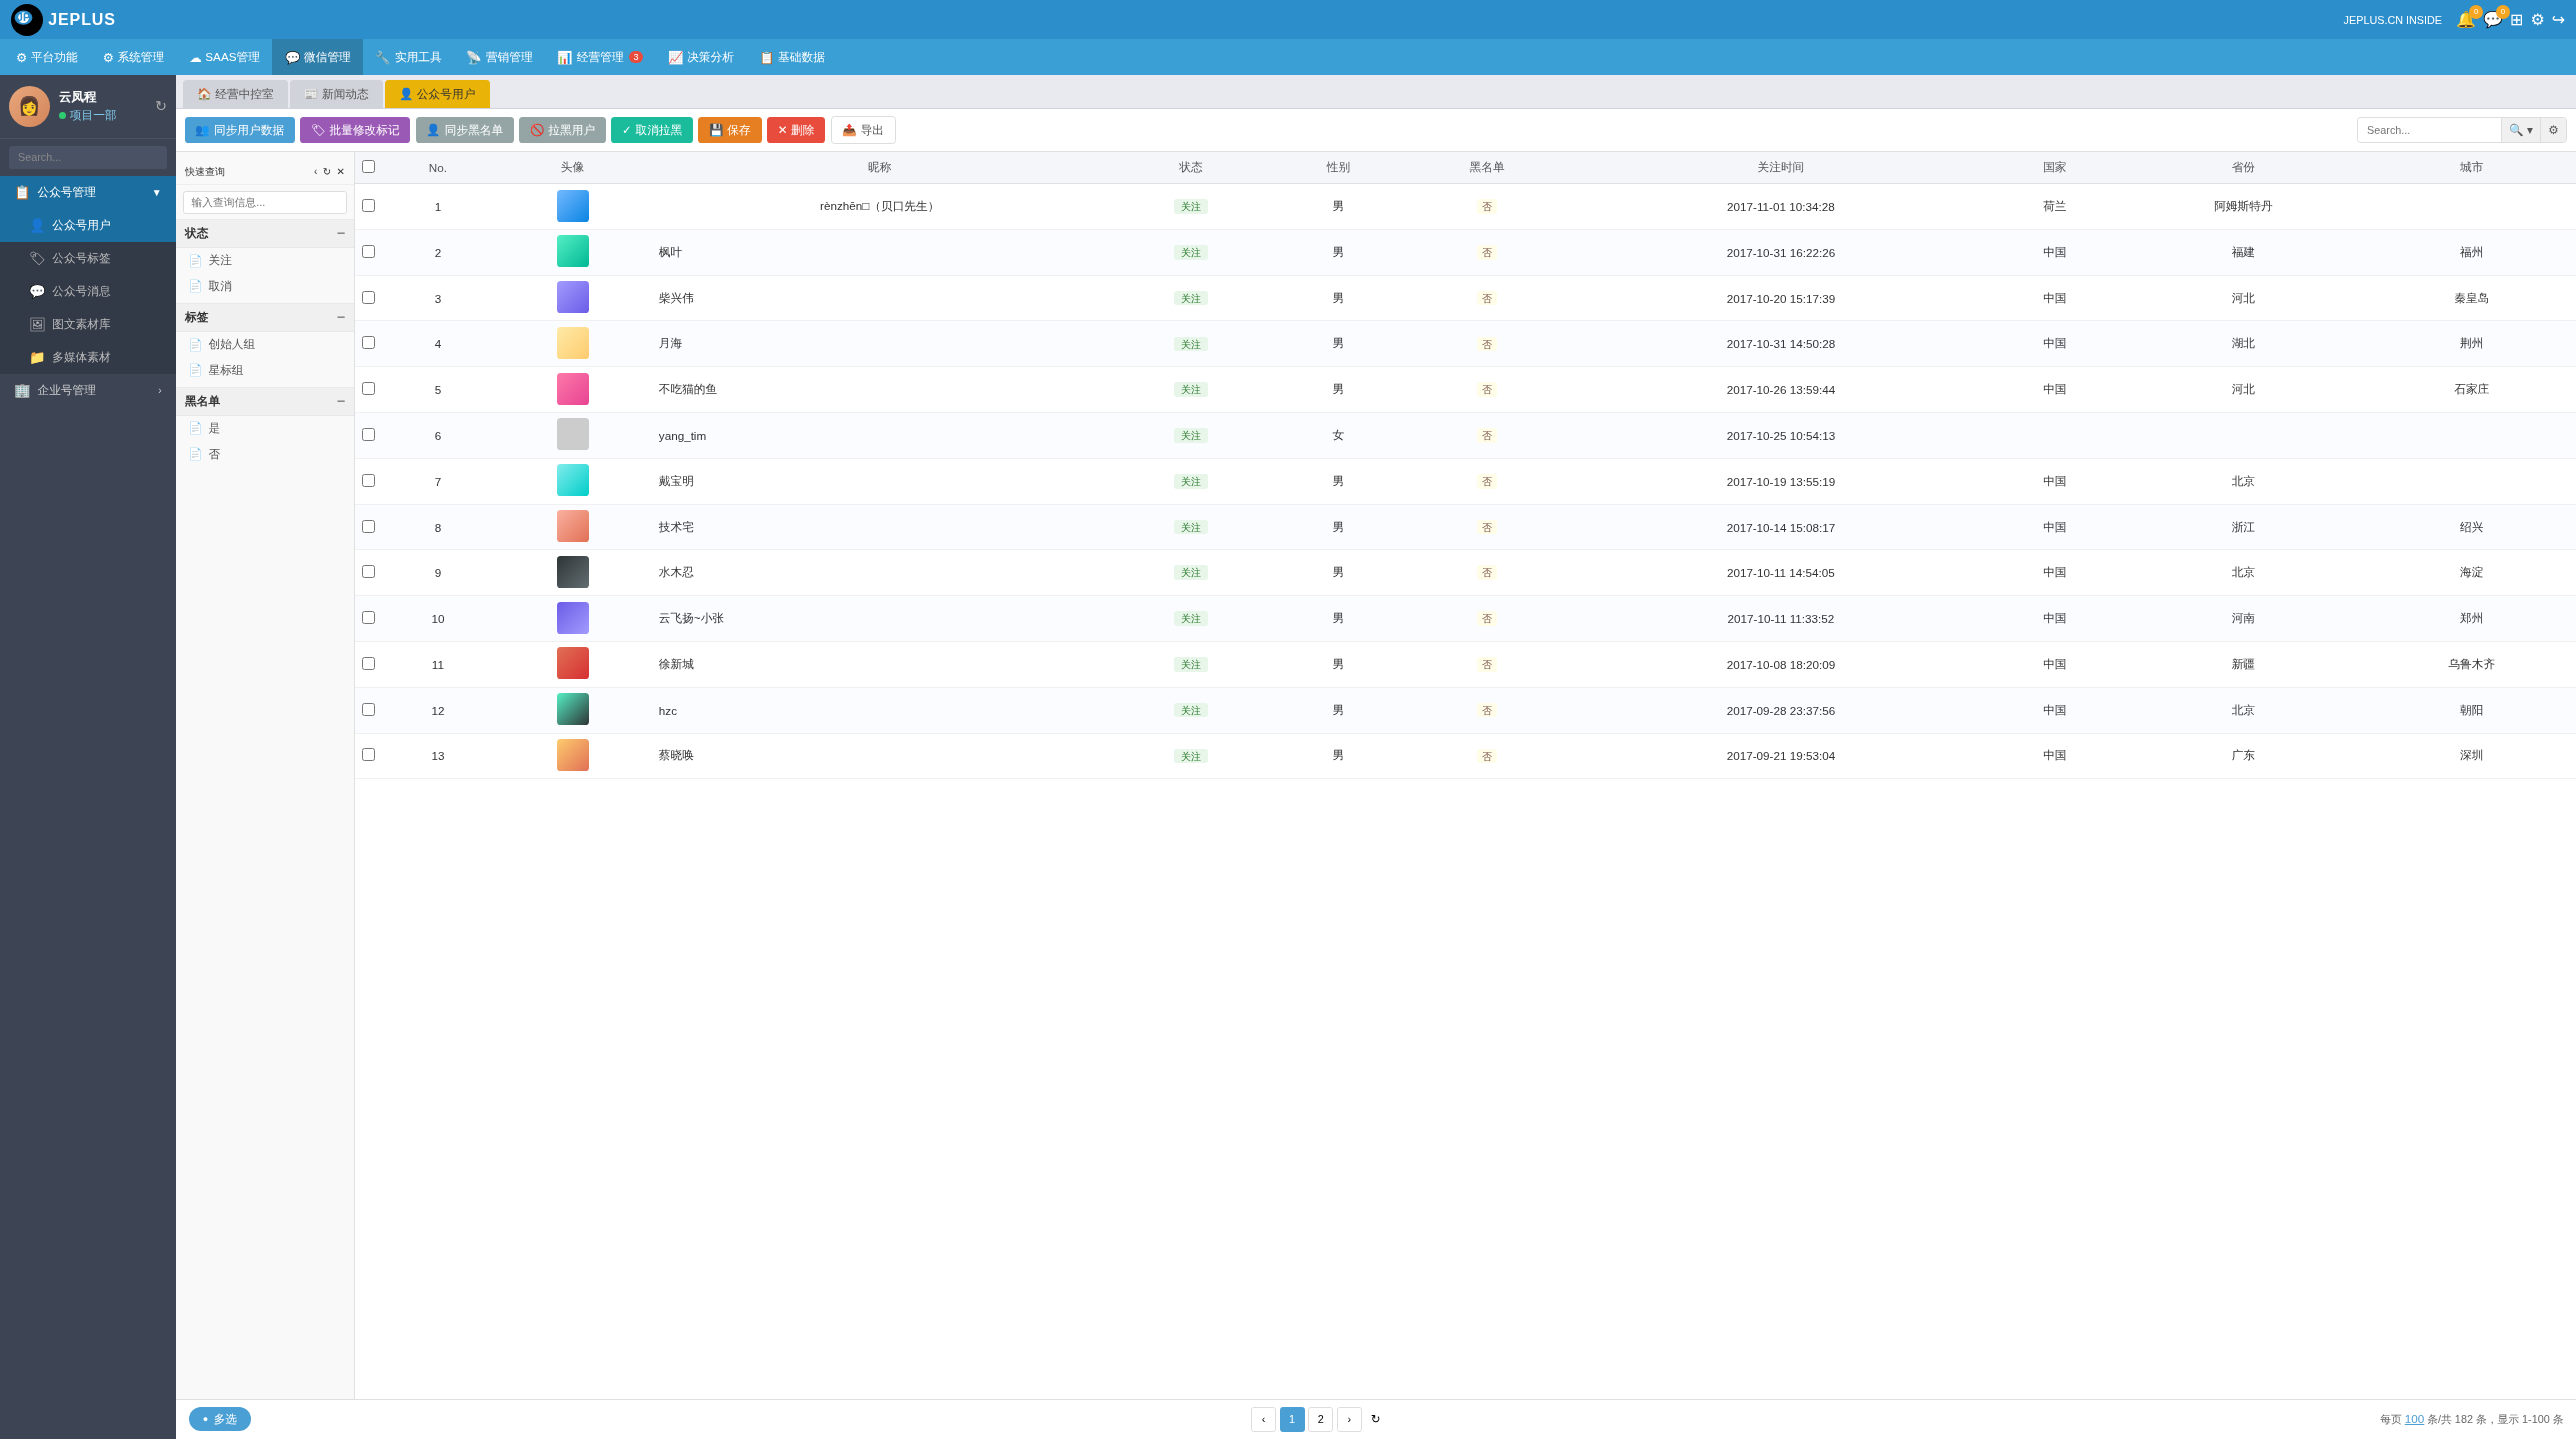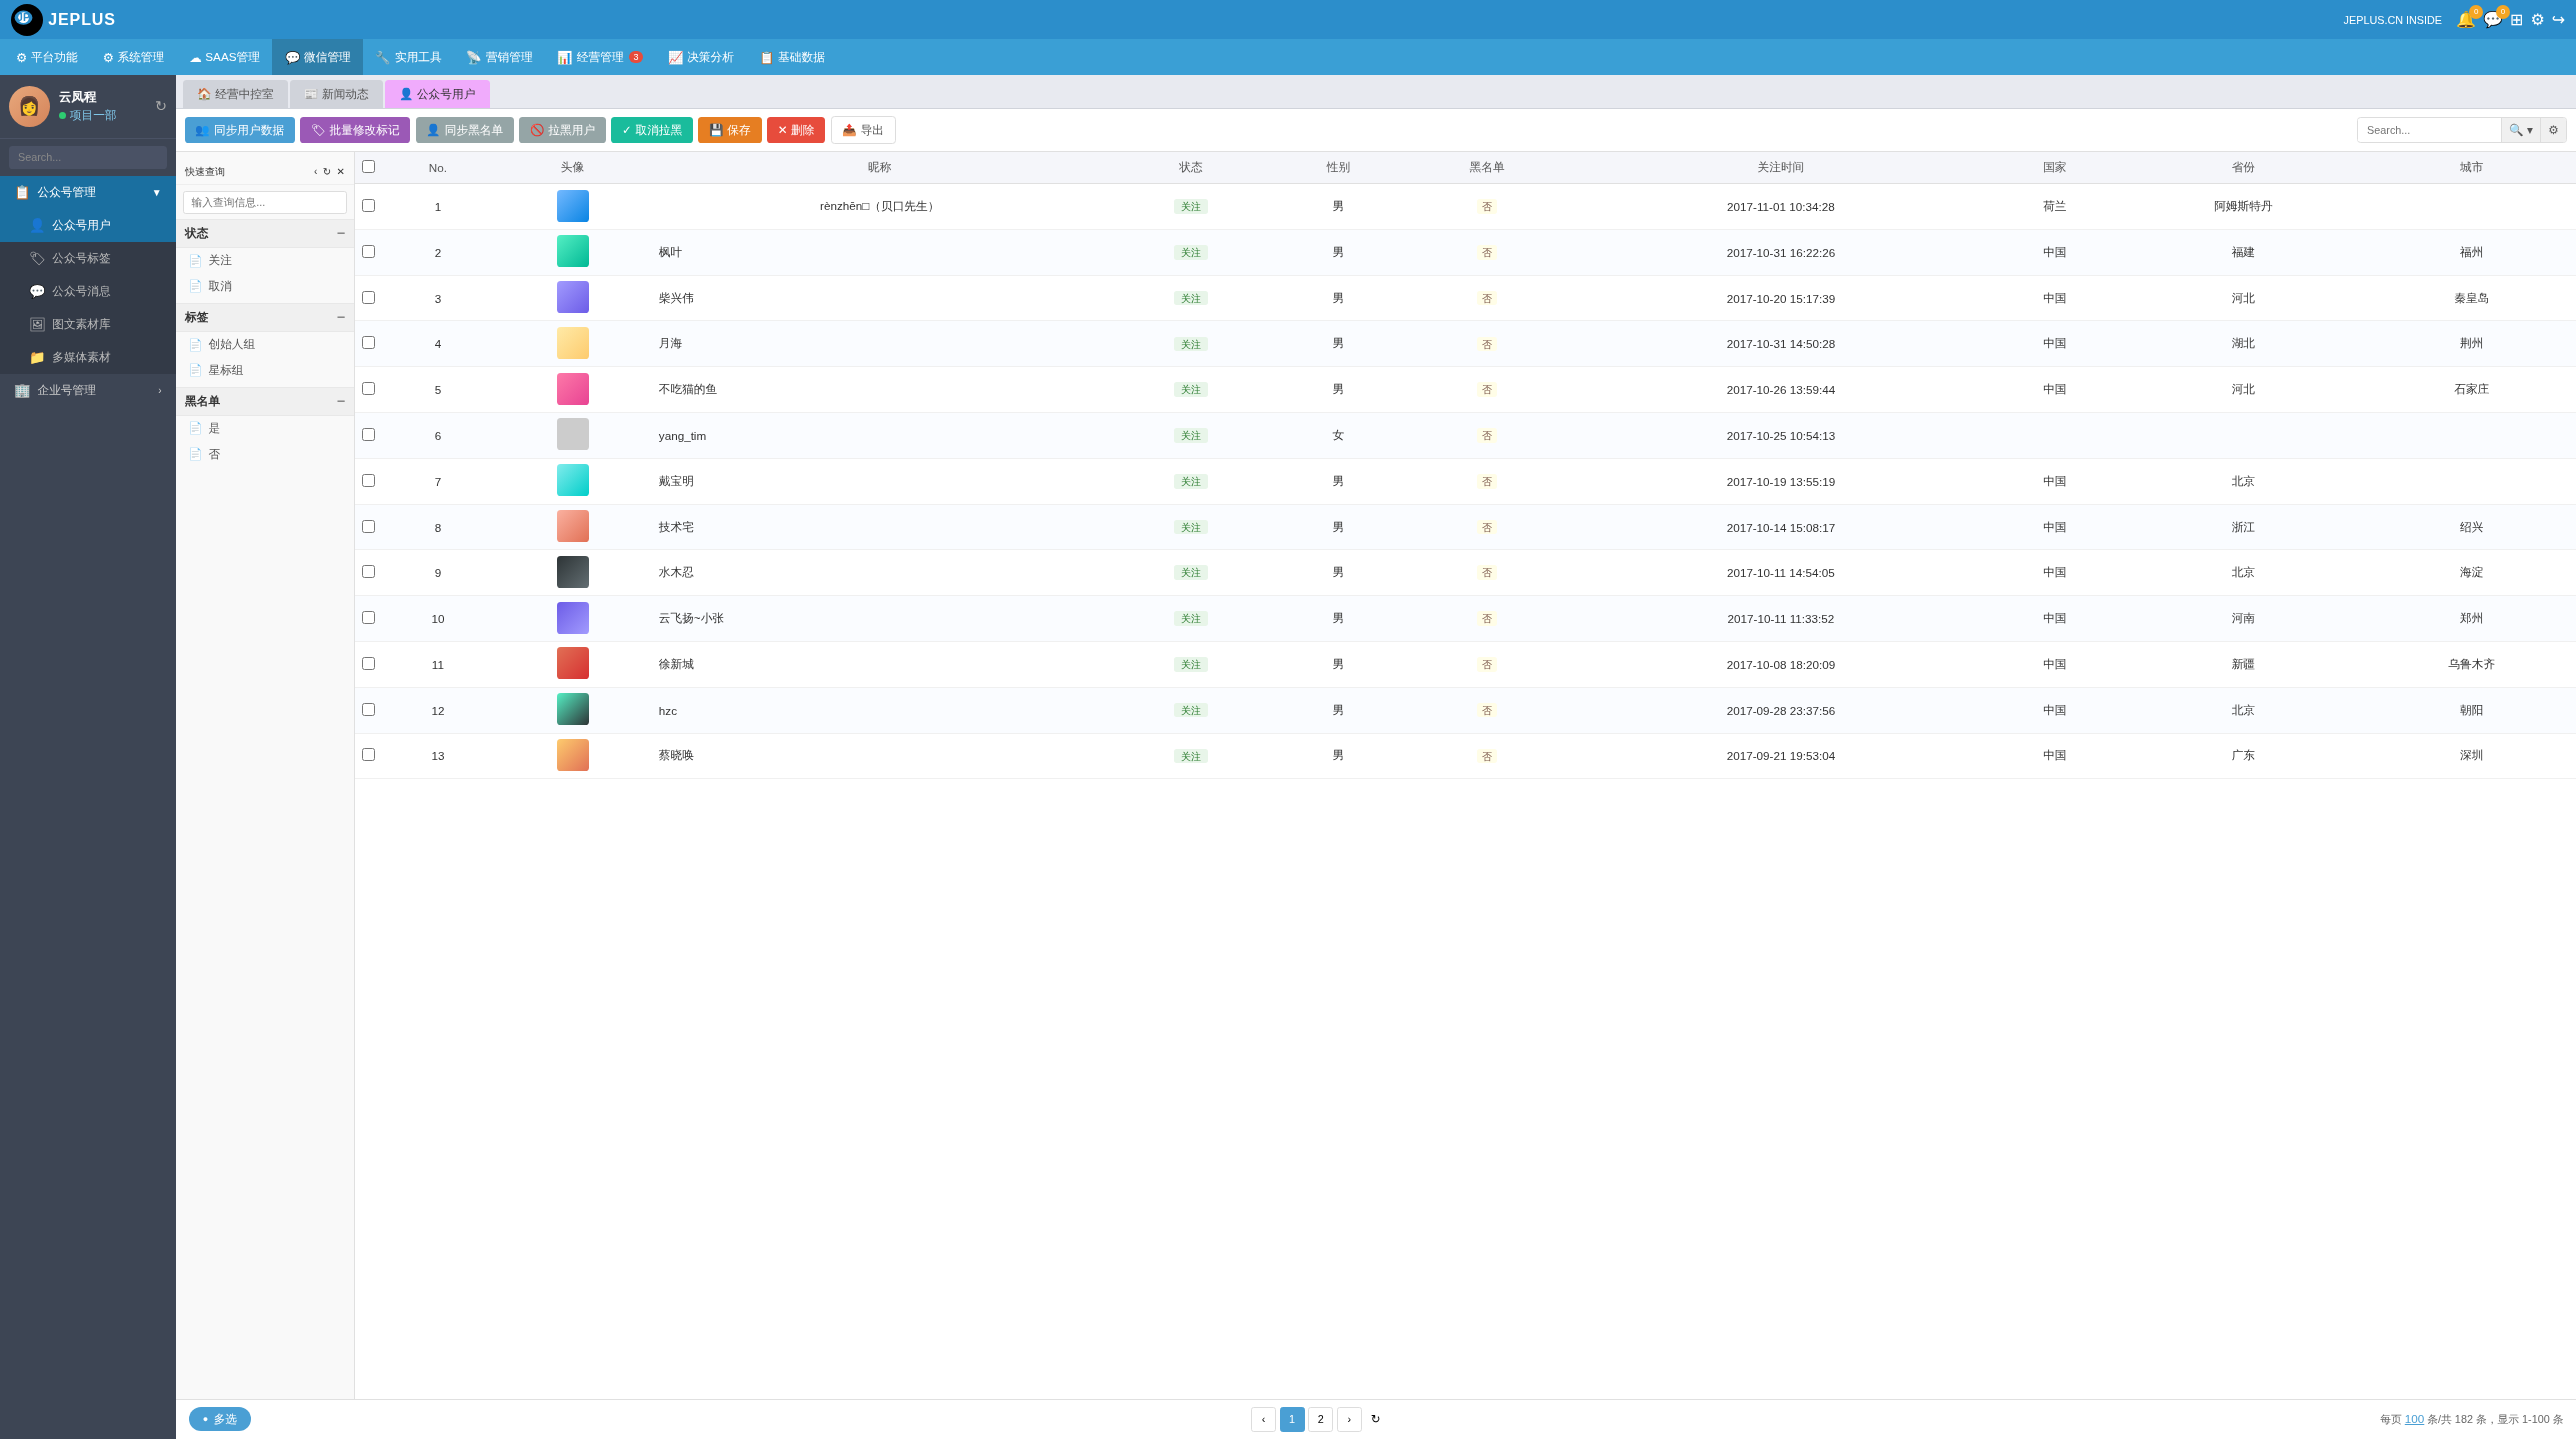--- a/index.html
+++ b/index.html
@@ -92,21 +92,21 @@
     
     .page-tabs {
       background: #e8eaf0; border-bottom: 0.9px solid #d0d3da;
       display: flex; align-items: flex-end; padding: 0 7.2px; padding-top: 5.4px;
     }
     .tab {
       padding: 6.3px 14.3px; cursor: pointer; font-size: 11.7px;
       border-radius: 3.6px 3.6px 0 0; margin-right: 1.8px;
       background: #d0d3da; color: #555;
     }
-    .tab.active { background: #f0abfc; color: #333; border-bottom: none; }
+    .tab.active { background: #eab308; color: #333; border-bottom: none; }
 
     
     .toolbar {
       background: white; padding: 7.2px 9px;
       display: flex; align-items: center; gap: 5.4px;
       border-bottom: 0.9px solid #e0e0e0; flex-wrap: wrap;
     }
     .btn {
       display: flex; align-items: center; gap: 3.6px;
       padding: 5.4px 10.8px; border-radius: 3.6px; cursor: pointer;

